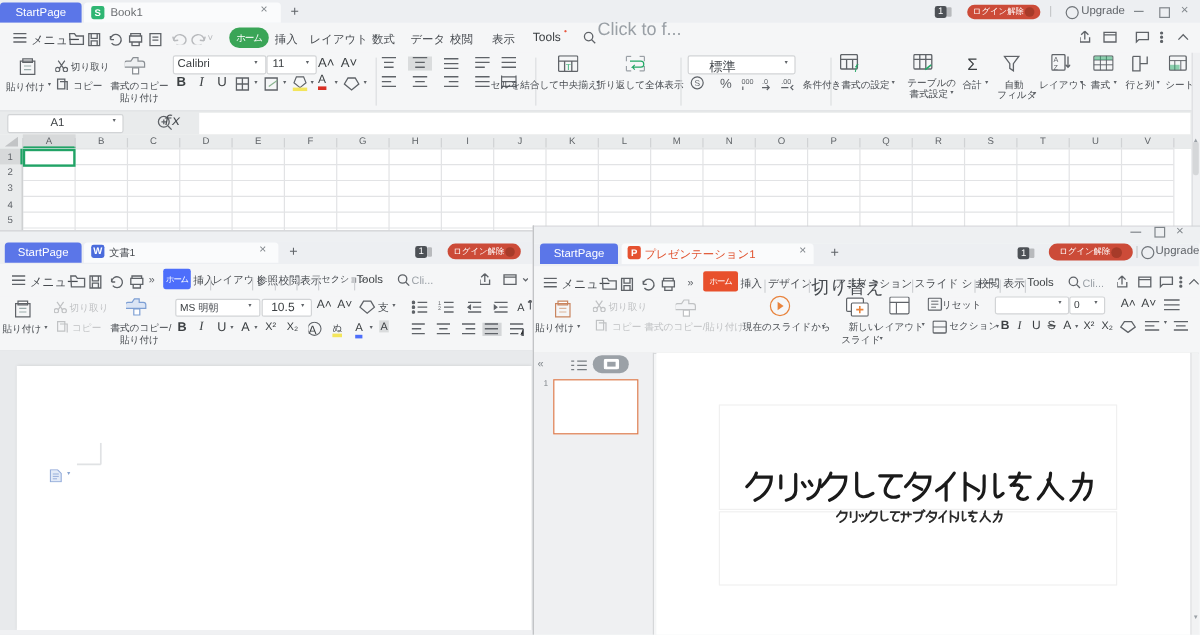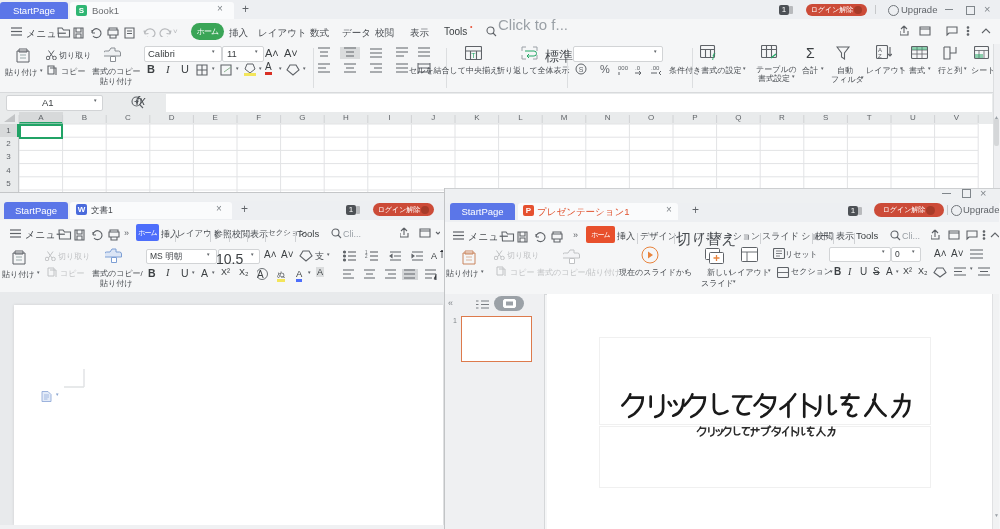--- a/index.html
+++ b/index.html
@@ -195,21 +195,21 @@
     <div class="ab" style="left:496px;top:66px;font-size:4.5px;color:#5f6368">▼</div>
 
   <svg class="ab" style="left:521px;top:46px" width="17" height="15">
       <path d="M1,1 h4 M1,1 v4 M12,1 h4 M16,1 v4 M1,13 v-4 M1,13 h4 M16,13 v-4 M16,13 h-4" stroke="#9aa0a6" fill="none"></path>
       <path d="M4,5 h9 a2.5,2.5 0 0 1 0,5 h-7 l2,-2 m-2,2 l2,2" stroke="#23a866" fill="none"></path>
     </svg>
   <div class="ab jp" style="left:497px;top:65px;font-size:8px">折り返して全体表示</div>
   <div class="sep" style="left:567px;top:48px;height:40px"></div>
 
   <div class="ab" style="left:573px;top:46px;width:88px;height:14px;background:#fff;border:1px solid #d2d4d6;border-radius:2px"></div>
-  <div class="ab jp" style="left:545px;top:48px;font-size:14px">標準</div>
+  <div class="ab jp" style="left:591px;top:48px;font-size:11px">標準</div>
   <div class="ab" style="left:653px;top:49px;font-size:4.5px;color:#5f6368">▼</div>
   <svg class="ab" style="left:575px;top:63px" width="88" height="13">
     <g fill="none" stroke="#5f6368" stroke-width="1">
         <circle cx="6" cy="6" r="5"></circle>
         <text x="6" y="8.5" font-size="7" text-anchor="middle" fill="#5f6368" stroke="none">S</text>
         <text x="25" y="10" font-size="11" fill="#5f6368" stroke="none">%</text>
         <text x="43" y="7" font-size="6" fill="#5f6368" stroke="none">000</text>
         <path d="M44,9 v3" stroke-width="1"></path>
         <text x="60" y="7" font-size="6" fill="#5f6368" stroke="none">.0</text>
         <path d="M60,10 h6 m-2,-2 l2,2 -2,2"></path>
@@ -272,21 +272,21 @@
 
   <div class="ab" style="left:0;top:93px;width:1000px;height:19px;background:#e9ebec"></div>
   <div class="ab" style="left:6px;top:95px;width:95px;height:14px;background:#fff;border:1px solid #d2d4d6;border-radius:2px"></div>
   <div class="ab" style="left:42px;top:97px;font-size:9.5px;color:#3c4043">A1</div>
   <div class="ab" style="left:93px;top:98px;font-size:4.5px;color:#5f6368">▼</div>
   <svg class="ab" style="left:131px;top:96px" width="13" height="13">
       <circle cx="5.5" cy="5.5" r="4.5" class="ic"></circle>
       <line x1="9" y1="9" x2="12" y2="12" class="ic"></line>
       <path d="M3.5,5.5 h4 M5.5,3.5 v4" class="ic" stroke-width="1"></path>
     </svg>
-  <div class="ab" style="left:136px;top:94px;font-size:12px;font-style:italic;font-family:Liberation Sans, sans-serif;color:#4a4e52">fx</div>
+  <div class="ab" style="left:136px;top:94px;font-size:12px;font-style:italic;font-family:Liberation Mono, monospace;color:#4a4e52">fx</div>
   <div class="ab" style="left:166px;top:93.5px;width:826px;height:18px;background:#fff"></div>
 
   <div class="ab" style="left:0;top:112px;width:993px;height:12px;background:#e9ebec;border-bottom:1px solid #c9cbcd"></div>
   <div class="ab" style="left:19px;top:112px;width:44px;height:12px;background:#d7d9da;border-bottom:2px solid #21a366;box-sizing:border-box"></div>
   <svg class="ab" style="left:3px;top:114px" width="13" height="9">
       <path d="M12,0 L12,8 L1,8 Z" fill="#c2c4c6"></path>
     </svg>
 </div>
 
 <div class="ab" style="left:0;top:124px;width:993px;height:68px;background:#fff"></div>
@@ -466,21 +466,21 @@
   <svg class="ab" style="left:105px;top:55px" width="19" height="16">
       <path d="M7,1 h4 v3 h3.5 a2,2 0 0 1 2,2 v3 h-17 v-3 a2,2 0 0 1 2,-2 h3.5 z" fill="#dbe5f5" stroke="#7d9fd4" stroke-width="1"></path>
       <path d="M6.5,9.5 h5 v5 h-5 z" fill="#fff" stroke="#7d9fd4" stroke-width="1"></path>
     </svg>
   <div class="ab jp" style="left:92px;top:75px;font-size:8px">書式のコピー/</div>
   <div class="ab jp" style="left:100px;top:85px;font-size:8px">貼り付け</div>
   <div class="ab" style="left:146px;top:56px;width:69px;height:13px;background:#fff;border:1px solid #d2d4d6;border-radius:2px"></div>
   <div class="ab" style="left:150px;top:58px;font-size:8.5px;color:#3c4043">MS <span class="jp">明朝</span></div>
   <div class="ab" style="left:206px;top:59px;font-size:4.5px;color:#5f6368">▼</div>
   <div class="ab" style="left:218px;top:56px;width:40px;height:13px;background:#fff;border:1px solid #d2d4d6;border-radius:2px"></div>
-  <div class="ab" style="left:216px;top:58px;font-size:14px;color:#3c4043">10.5</div>
+  <div class="ab" style="left:226px;top:58px;font-size:10px;color:#3c4043">10.5</div>
   <div class="ab" style="left:250px;top:59px;font-size:4.5px;color:#5f6368">▼</div>
   <div class="ab" style="left:264px;top:56px;font-size:10px;color:#3c4043">A˄</div>
   <div class="ab" style="left:281px;top:56px;font-size:10px;color:#3c4043">A˅</div>
   <svg class="ab" style="left:299px;top:57px" width="14" height="12">
       <path d="M4,1 h6 l3,5 -6,5 -6,-5 z" class="ic"></path>
     </svg>
   <div class="ab jp" style="left:315px;top:57px;font-size:9px">支</div>
     <div class="ab" style="left:326px;top:59px;font-size:4.5px;color:#5f6368">▼</div>
   <svg class="ab" style="left:343px;top:57px" width="100" height="12">
       <g stroke="#5f6368" stroke-width="1.1">

